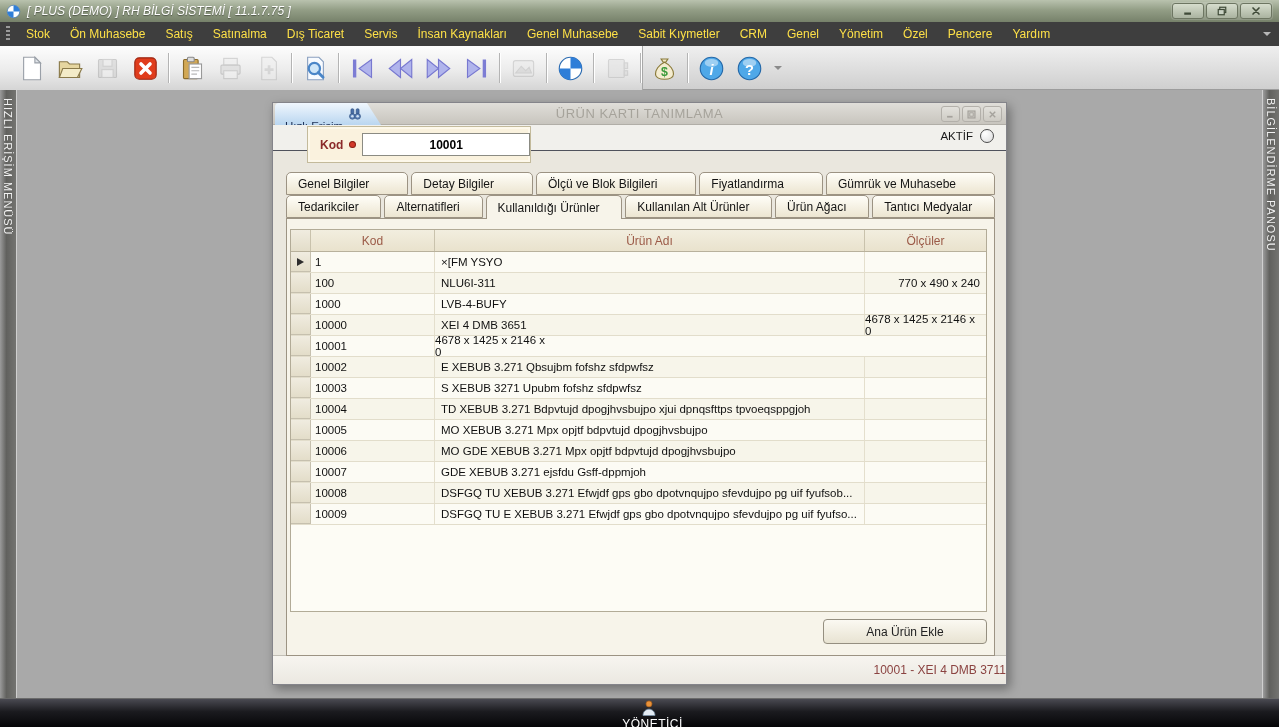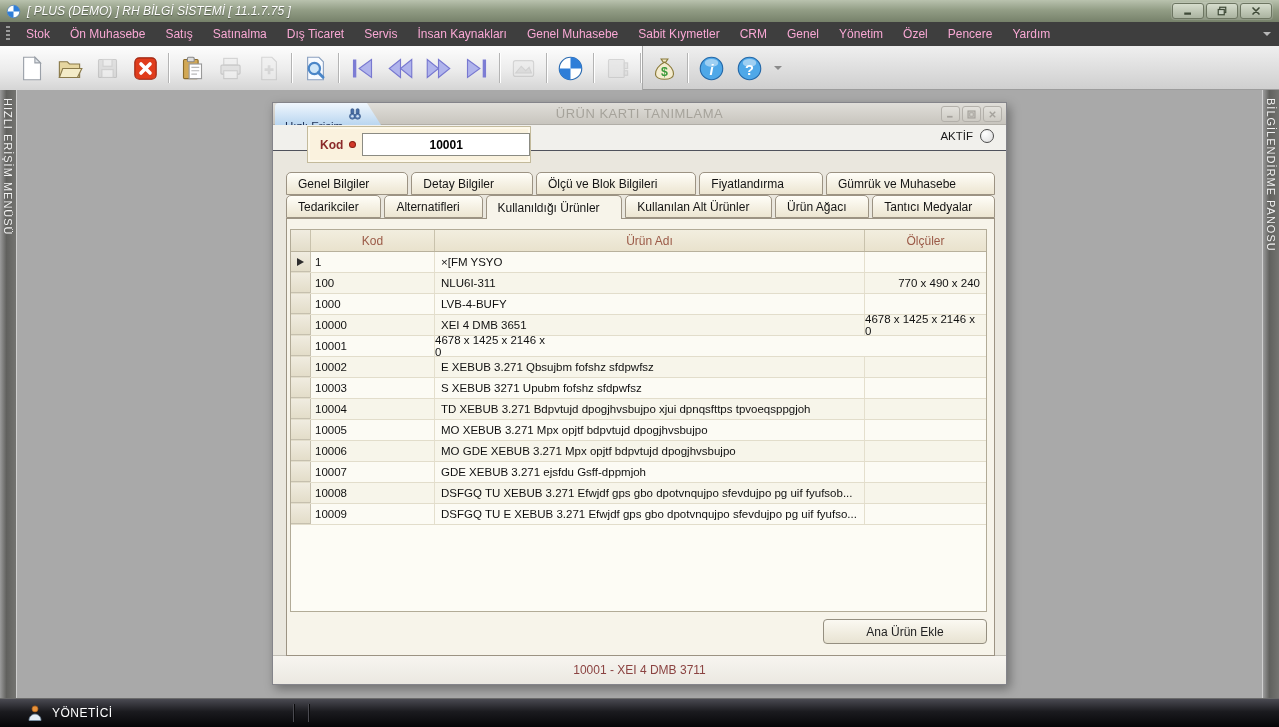--- a/index.html
+++ b/index.html
@@ -16,21 +16,21 @@
     background:rgba(255,255,255,.15); border-radius:4px; padding:1px; }
   .win-btn { width:32px; height:16px; border:1px solid #6d7662; border-radius:3px;
     background:linear-gradient(#d6ddcd,#aab3a0); display:flex; align-items:center; justify-content:center; }
   .win-btn svg { width:12px; height:12px; }
 
   
   .menubar { position:absolute; left:0; top:22px; width:1279px; height:24px; background:#3e3e3e;
     display:flex; align-items:center; padding-left:4px; }
   .grip { width:4px; height:16px; margin:0 6px 0 2px;
     background:repeating-linear-gradient(180deg,#9a9a9a 0 2px,transparent 2px 4px); }
-  .menu-item { color:#f9a8d4; font-size:12px; padding:0 10px; line-height:24px; white-space:nowrap; cursor:default; }
+  .menu-item { color:#fde047; font-size:12px; padding:0 10px; line-height:24px; white-space:nowrap; cursor:default; }
   .menu-caret { position:absolute; right:8px; top:10px; width:0; height:0;
     border-left:4px solid transparent; border-right:4px solid transparent; border-top:4px solid #b8b8b8; }
 
   
   .toolbar { position:absolute; left:0; top:46px; width:1279px; height:44px;
     background:linear-gradient(180deg,#efefef,#dcdcdc 60%,#cfcfcf); border-bottom:1px solid #9c9c9c; }
   .toolbar-panel { position:absolute; left:0; top:0; width:643px; height:44px;
     background:linear-gradient(180deg,#fdfdfd,#ececec 55%,#d5d5d5);
     border-right:1px solid #a8a8a8; display:flex; align-items:center; padding-left:4px; }
   .tb-btn { width:36px; height:36px; border-radius:4px; display:flex; align-items:center; justify-content:center; margin:0 1px; }
@@ -43,21 +43,21 @@
   
   .strip { position:absolute; top:90px; width:17px; height:608px;
     background:linear-gradient(90deg,#9b9b9b,#61615e 40%,#747471); color:#f2f2f2; }
   .strip.left { left:0; border-right:1px solid #cfcfcf; }
   .strip.right { right:0; border-left:1px solid #cfcfcf; }
   .strip .vtext { writing-mode:vertical-rl; font-size:11px; letter-spacing:1px; padding-top:8px; margin-left:2px; white-space:nowrap; }
 
   
   .taskbar { position:absolute; left:0; top:698px; width:1279px; height:29px;
     background:linear-gradient(180deg,#4a4a52,#1b1b1f 45%,#050507);
-    display:flex; align-items:center; padding-left:26px; border-top:1px solid #6a6a6a; }
+    display:flex; align-items:center; padding-left:26px; border-top:1px solid #6a6a6a;flex-direction:column; }
   .taskbar .user-icon { width:18px; height:18px; margin-right:8px; }
   .taskbar .user-label { color:#fff; font-size:12px; letter-spacing:.5px; }
   .task-sep { width:1px; height:18px; background:#4a4a50; margin-left:14px; box-shadow:1px 0 0 #0a0a0c; }
   .task-sep.first { margin-left:180px; }
 
   
   .dialog { position:absolute; left:272px; top:102px; width:735px; height:583px;
     background:#eae7de; border:1px solid #84848a; box-shadow:3px 4px 10px rgba(0,0,0,.35); }
   .dlg-titlebar { position:absolute; left:0; top:0; width:100%; height:22px;
     background:linear-gradient(#e0ded9,#c8c5be); border-bottom:1px solid #b1aea7; }
@@ -120,21 +120,21 @@
   .gh-cell.size { width:121px; flex:0 0 121px; border-right:none; }
   .row-marker { position:absolute; left:6px; top:6px; width:0; height:0;
     border-top:4.5px solid transparent; border-bottom:4.5px solid transparent; border-left:7px solid #2d2d2d; }
 
   .btn-ana { position:absolute; left:536px; top:400px; width:164px; height:25px;
     border:1px solid #958f80; border-radius:4px; background:linear-gradient(#fbf9f2,#e8e3d2);
     font-family:"Liberation Sans",sans-serif; font-size:12px; color:#222; }
 
   .dlg-status { position:absolute; left:0; bottom:0; width:100%; height:29px;
     background:linear-gradient(#f7f5f0,#ebe8e1); border-top:1px solid #c2bfb6;
-    display:flex; align-items:center; justify-content:center; }
+    display:flex; align-items:center; justify-content:flex-end; }
   .dlg-status span { font-size:12px; color:#8b4341; }
 </style>
 </head>
 <body>
 
 <div id="screen">
 
   <div class="titlebar">
     <span class="app-icon">
       <svg viewBox="0 0 24 24">

